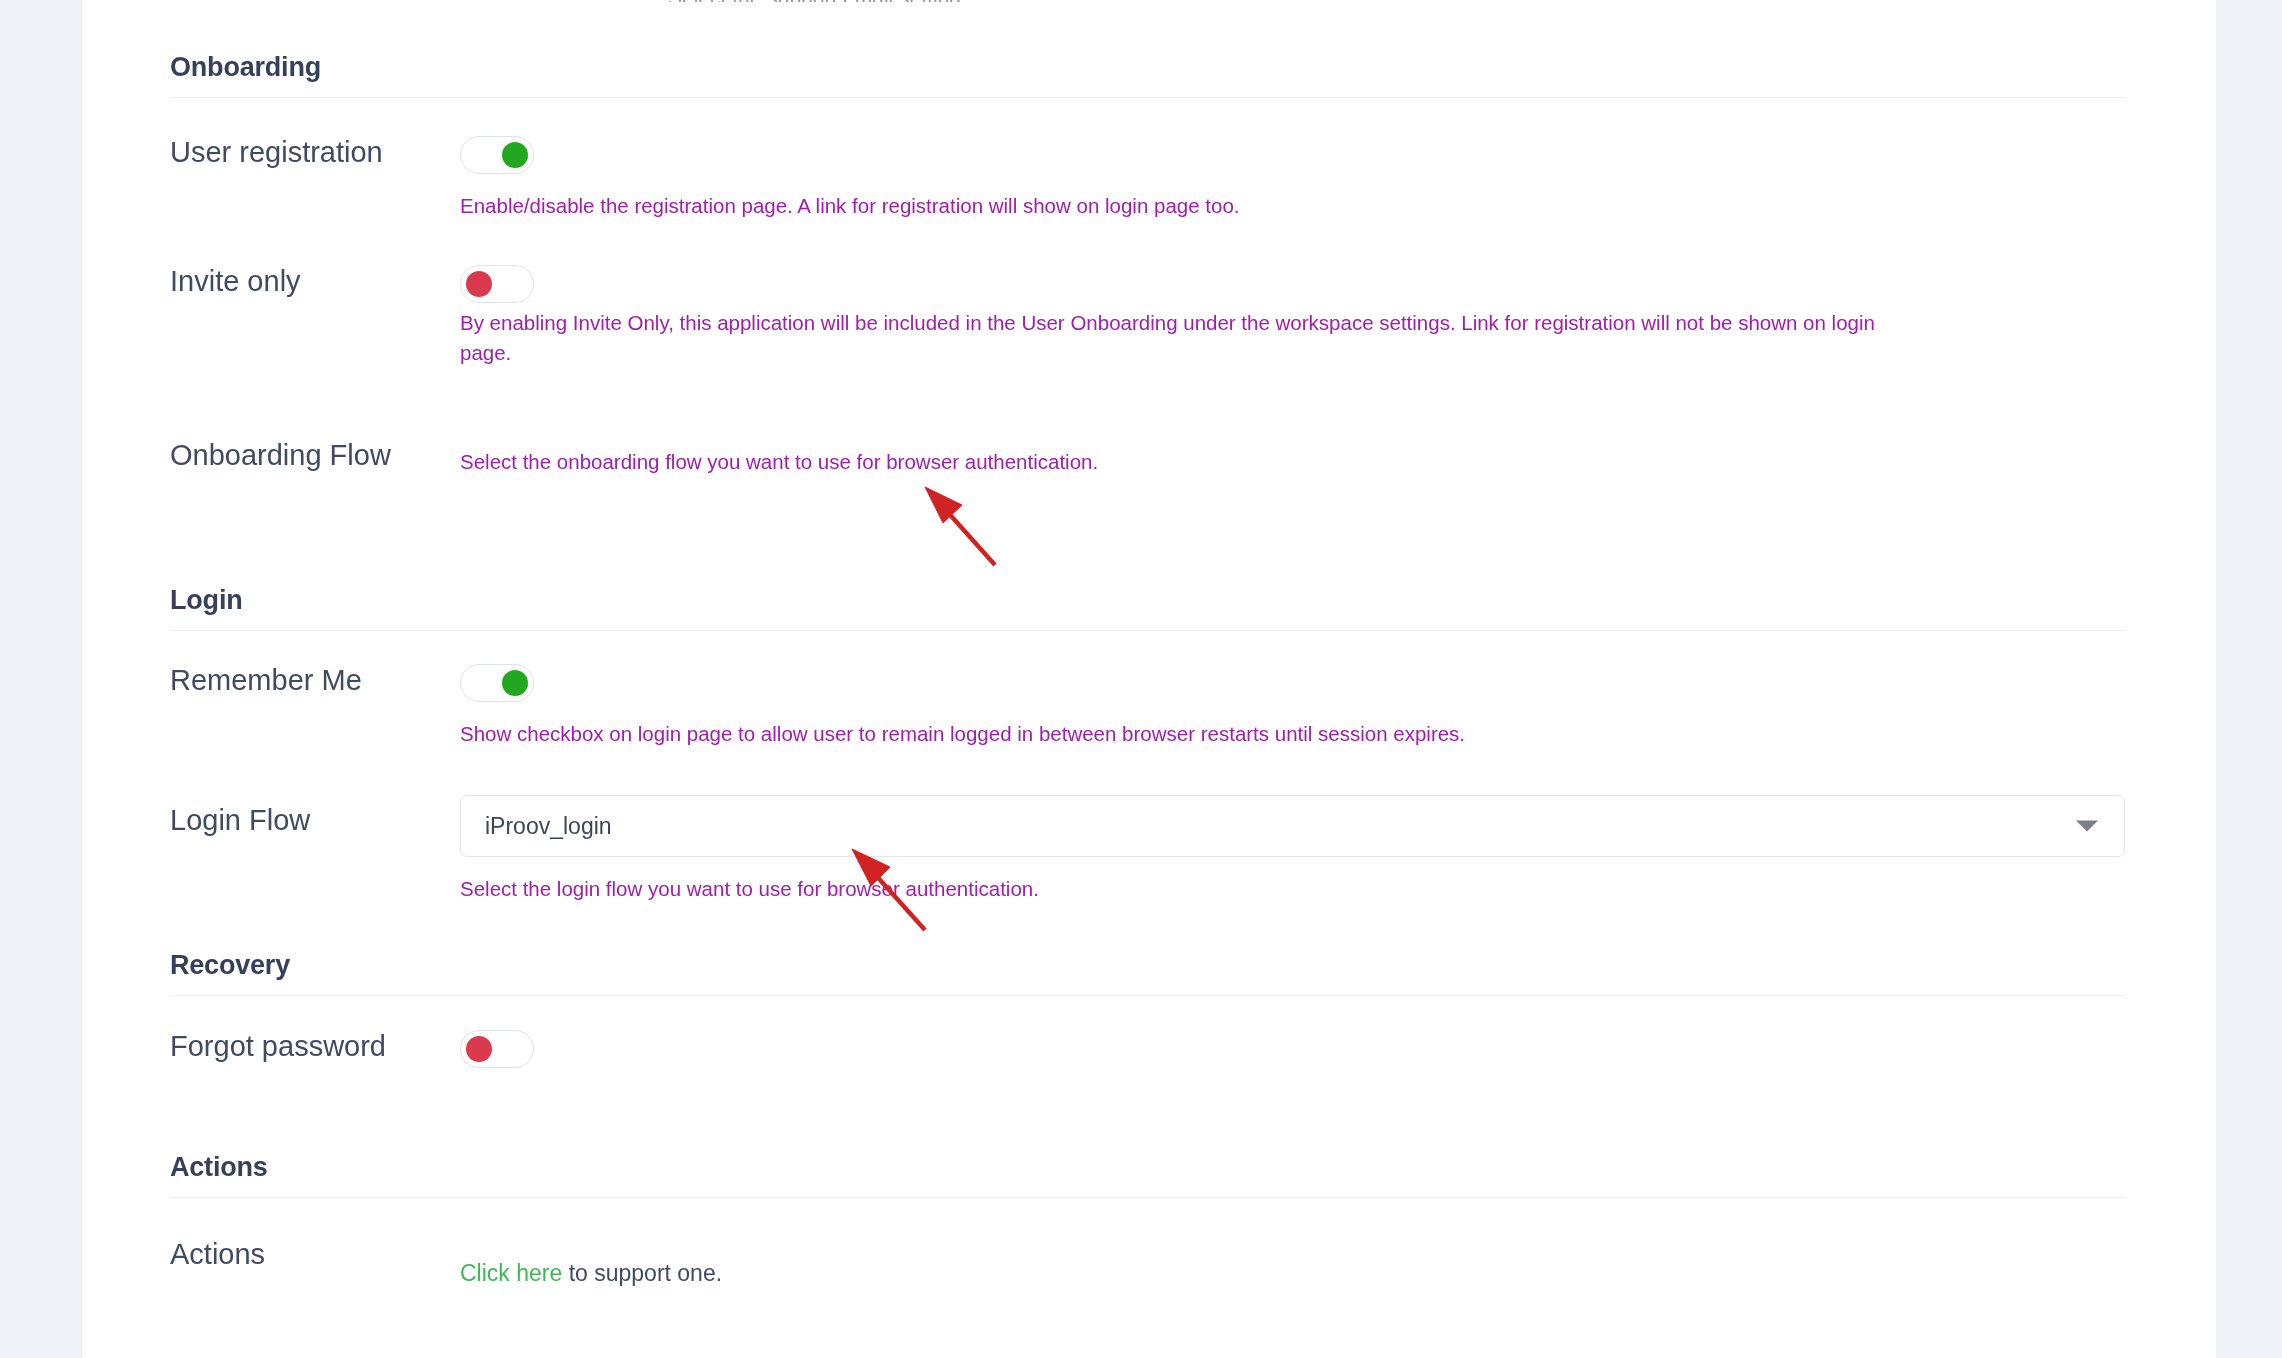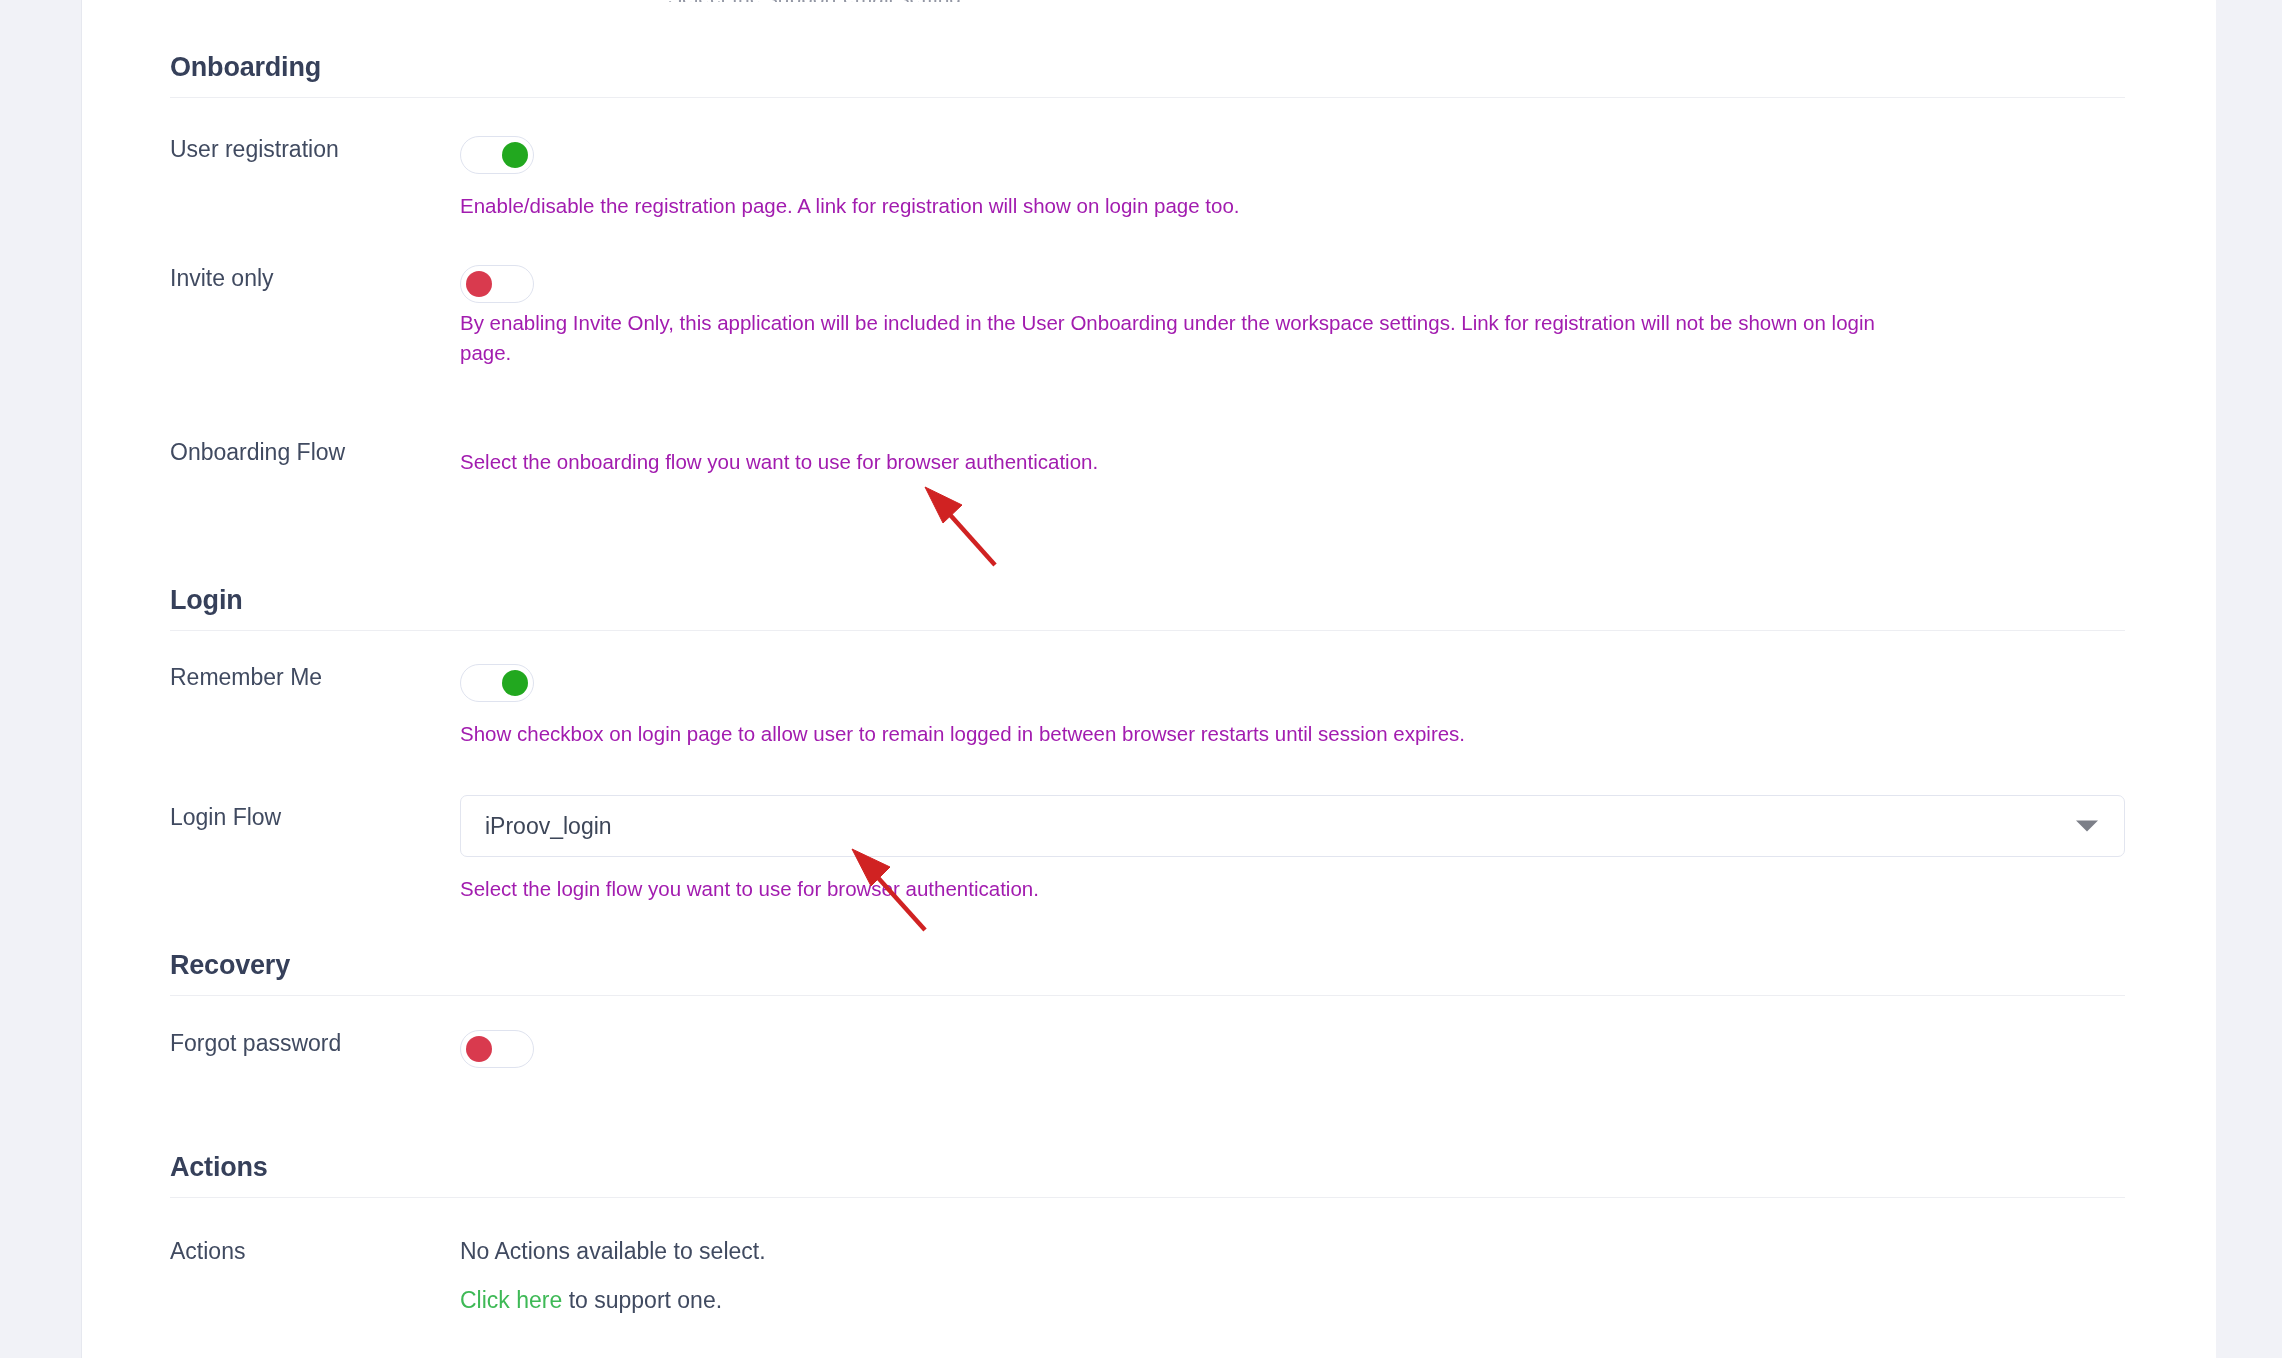--- a/index.html
+++ b/index.html
@@ -70,21 +70,21 @@
 
   
   .row {
     position: absolute;
     left: 0;
     width: 2133px;
   }
   .row-label {
     position: absolute;
     left: 87px;
-    font-size: 23px;
+    font-size: 29px;
     color: #404a60;
     white-space: nowrap;
   }
   .row-control {
     position: absolute;
     left: 377px;
     width: 1665px;
   }
 
   
@@ -244,21 +244,20 @@
     </div>
 
     <div class="section" style="top:1152px">
       <div class="section-title">Actions</div>
       <div class="section-rule"></div>
     </div>
 
     <div class="row" style="top:1238px">
       <div class="row-label">Actions</div>
       <div class="row-control">
-        <div class="plain-text">No Actions available to select.</div>
         <div style="margin-top:22px">
           <span class="link-green">Click here</span><span class="plain-text"> to support one.</span>
         </div>
       </div>
     </div>
 
   </div>
 
   <svg class="arrow-layer" viewBox="0 0 2282 1358" width="2282" height="1358">
     <g stroke="#d02222" fill="#d02222">

